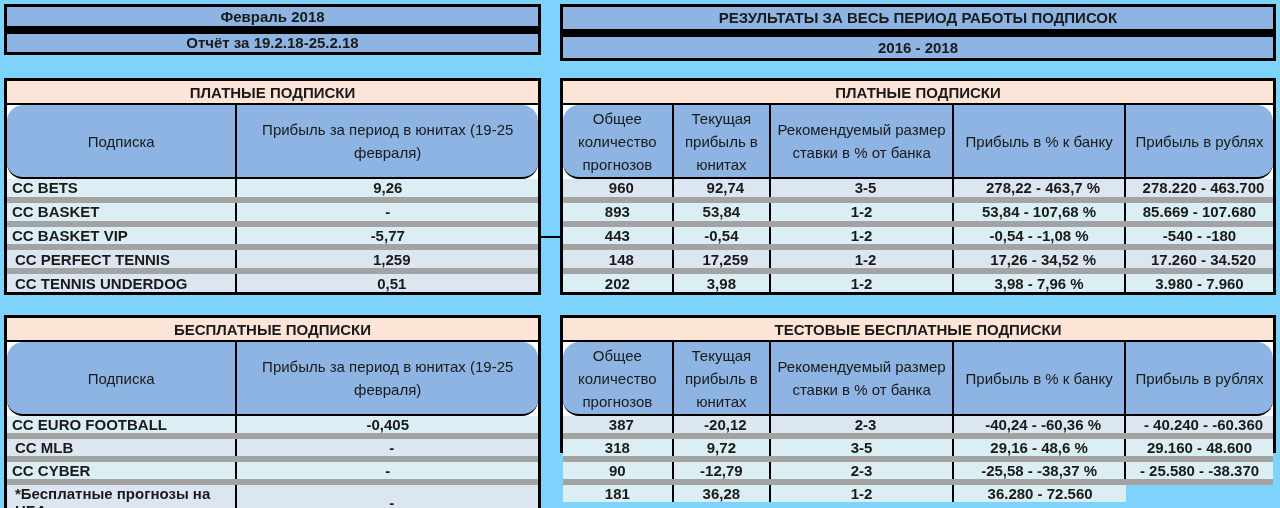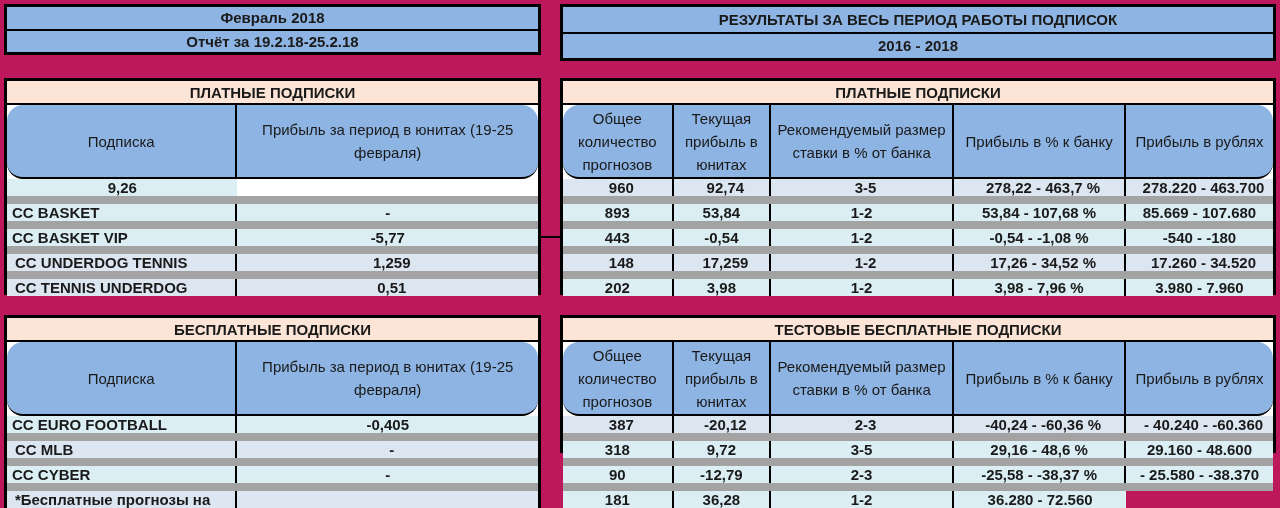--- a/index.html
+++ b/index.html
@@ -1,43 +1,43 @@
 <!DOCTYPE html>
 <html><head>
 <meta charset="utf-8">
 <style>
   html,body{margin:0;padding:0;background:#fff;}
   .canvas{
-    position:relative;width:1280px;height:508px;background:#be185d;overflow:hidden;
+    position:relative;width:1280px;height:508px;background:#7dd3fc;overflow:hidden;
     font-family:"Liberation Sans","DejaVu Sans",sans-serif;color:#1a1a1a;
   }
   
   .hdr{position:absolute;border:3px solid #000;background:#8db4e2;box-sizing:border-box;
        display:flex;flex-direction:column;}
   .hdr-row{flex:1;display:flex;align-items:center;justify-content:center;
        font-size:15px;font-weight:bold;}
-  .hdr-row + .hdr-row{border-top:2px solid #000000;}
+  .hdr-row + .hdr-row{border-top:8px solid #000000;}
   #hdr-left{left:4px;top:4px;width:537px;height:51px;}
   #hdr-right{left:560px;top:4px;width:716px;height:57px;}
 
   
   .tbl{position:absolute;border:3px solid #000;box-sizing:border-box;
        display:flex;flex-direction:column;background:#fff;}
   #tbl-paid-week{left:4px;top:78px;width:537px;height:217px;}
   #tbl-paid-total{left:560px;top:78px;width:716px;height:217px;}
   #tbl-free-week{left:4px;top:315px;width:537px;height:193px;}
   #tbl-free-total{left:560px;top:315px;width:716px;height:138px;}
 
   .title{flex:none;height:22px;background:#fce4d6;border-bottom:2px solid #000;
          display:flex;align-items:center;justify-content:center;
          font-size:15px;font-weight:bold;}
   .thead{flex:none;height:72px;background:#8db4e2;border-bottom:2px solid #000;
          display:grid;border-radius:16px;}
   .trow{flex:1;display:grid;}
-  .trow + .trow{border-top:8px solid #a3a3a3;}
+  .trow + .trow{border-top:6px solid #a3a3a3;}
 
   .cols2{grid-template-columns:43.4% 1fr;}
   .cols5{grid-template-columns:15.6% 13.7% 25.8% 24.2% 1fr;}
 
   .th,.td{display:flex;align-items:center;justify-content:center;text-align:center;
           font-size:15px;box-sizing:border-box;overflow:hidden;}
   .th{font-weight:normal;line-height:23px;padding:0 4px;}
   .td{font-weight:bold;}
   .th:not(:last-child),.td:not(:last-child){border-right:2px solid #000;}
   .td.name{justify-content:flex-start;text-align:left;padding-left:5px;}
@@ -62,32 +62,33 @@
     <div class="hdr-row">2016 - 2018</div>
   </section>
 
   <section class="tbl" id="tbl-paid-week">
     <div class="title">ПЛАТНЫЕ ПОДПИСКИ</div>
     <div class="thead cols2">
       <div class="th">Подписка</div>
       <div class="th">Прибыль за период в юнитах (19-25 февраля)</div>
     </div>
     <div class="trow cols2 row-a">
+      <div class="td name">CC BETS</div>
       <div class="td">9,26</div>
     </div>
     <div class="trow cols2 row-a">
       <div class="td name">CC BASKET</div>
       <div class="td">-</div>
     </div>
     <div class="trow cols2 row-a">
       <div class="td name">CC BASKET VIP</div>
       <div class="td">-5,77</div>
     </div>
     <div class="trow cols2 row-b">
-      <div class="td name">CC UNDERDOG TENNIS</div>
+      <div class="td name">CC PERFECT TENNIS</div>
       <div class="td">1,259</div>
     </div>
     <div class="trow cols2 row-b">
       <div class="td name">CC TENNIS UNDERDOG</div>
       <div class="td">0,51</div>
     </div>
   </section>
 
   <section class="tbl" id="tbl-paid-total">
     <div class="title">ПЛАТНЫЕ ПОДПИСКИ</div>

